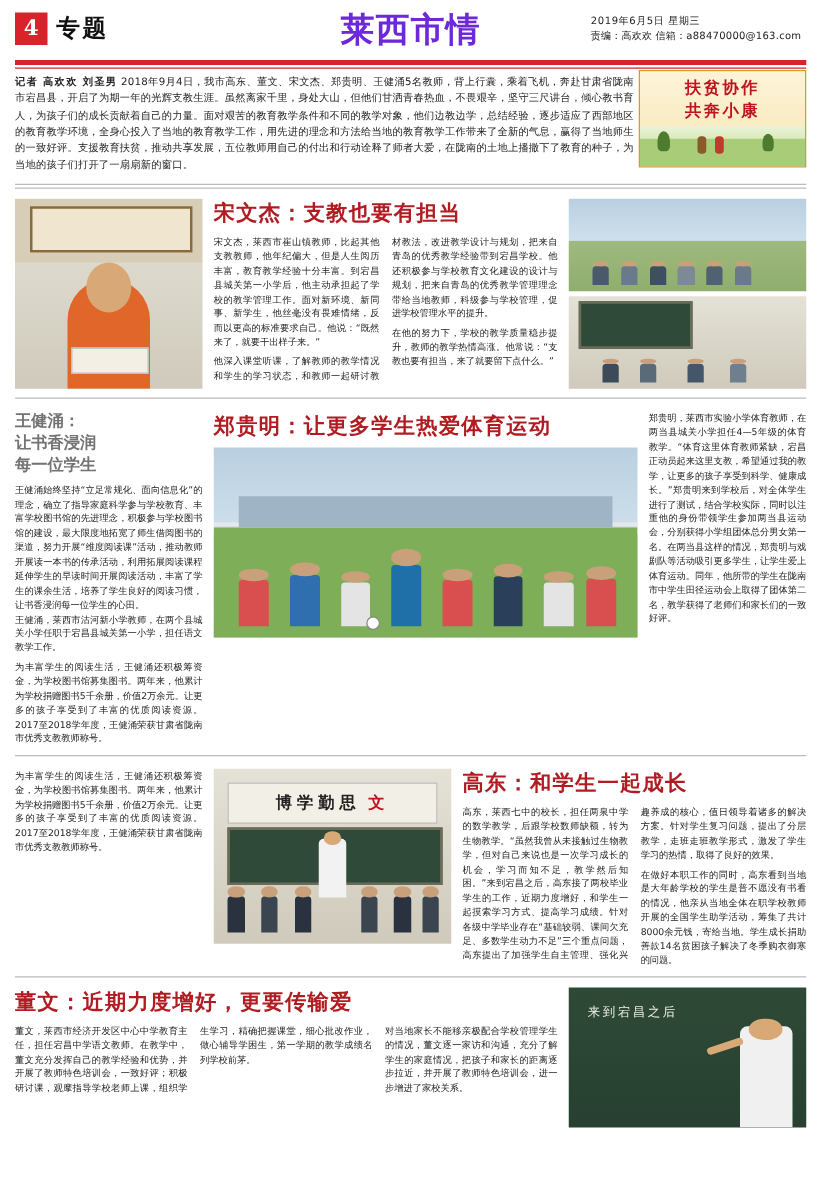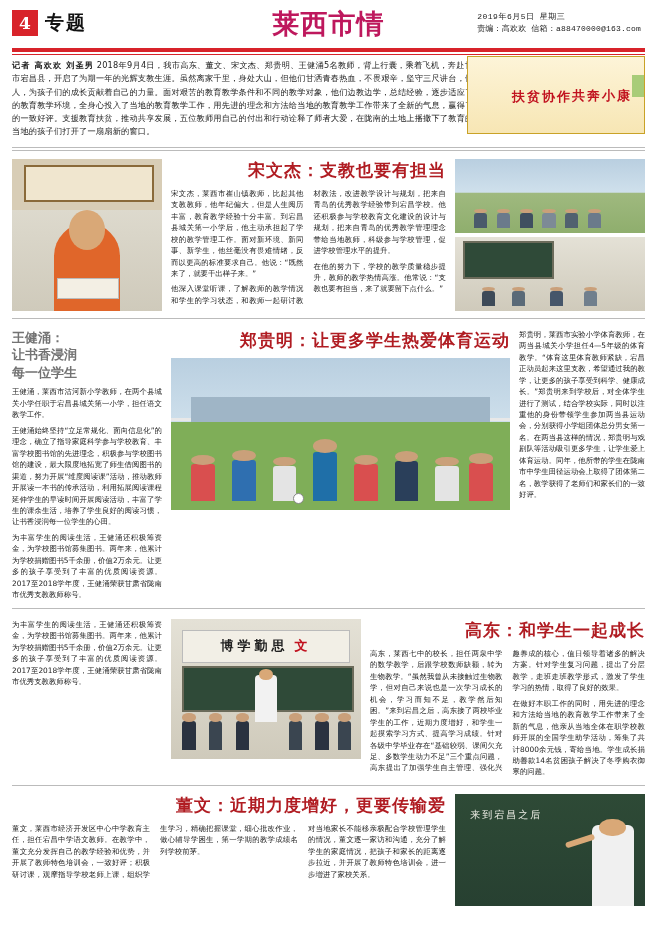--- a/index.html
+++ b/index.html
@@ -19,41 +19,40 @@
     font-size:17px;font-weight:bold;display:flex;align-items:center;justify-content:center;
     font-family:"DejaVu Serif","Liberation Serif",serif;
   }
   .sec-name{
     margin-left:7px;font-size:19px;font-weight:bold;letter-spacing:2px;
     font-family:Liberation Sans, sans-serif;color:#111;
   }
   .paper-title{
     position:absolute;left:50%;transform:translateX(-50%);
     font-size:27px;font-weight:bold;letter-spacing:1px;
-    font-family:Liberation Serif, serif;color:#be185d;
+    font-family:Liberation Serif, serif;color:#6d28d9;
     top:6px;
   }
-  .mast-right{margin-left:auto;text-align:left;font-size:8px;line-height:1.5;color:#222;padding-right:4px;font-family:Liberation Mono, monospace;}
+  .mast-right{margin-left:auto;text-align:left;font-size:8px;line-height:1.5;color:#222;padding-right:4px;}
   .mast-right .r1{letter-spacing:.5px;}
   .mast-right .r2{letter-spacing:.2px;}
   .mast-rule{height:4px;background:#d8232a;margin-top:2px;}
   .mast-rule2{height:1px;background:#d8232a;margin-top:2px;}
 
   
   .headline{
     text-align:center;font-size:31px;font-weight:bold;letter-spacing:3px;color:#d8232a;
     font-family:"DejaVu Serif","Liberation Serif",serif;
     margin:14px 0 6px 0;
   }
   .poster{
     position:absolute;right:12px;top:56px;width:132px;height:76px;
     border:1px solid #c9a227;background:linear-gradient(#fdf4d8,#f7e6b4);
-    display:flex;flex-direction:row;align-items:center;justify-content:flex-start;
+    display:flex;flex-direction:column;align-items:center;justify-content:flex-start;
     overflow:hidden;
-    padding-left:44px;
   }
   .poster .l1,.poster .l2{
     color:#c1121f;font-weight:bold;font-size:13px;letter-spacing:2px;
     font-family:"DejaVu Serif","Liberation Serif",serif;margin-top:4px;
   }
   .poster .l2{margin-top:1px;}
   .poster .scene{
     position:relative;width:100%;flex:1;background:linear-gradient(#eaf3d8 0%,#cfe3a8 55%,#b8d488 100%);
     margin-top:3px;
   }
@@ -68,21 +67,21 @@
     font-size:8.2px;line-height:1.62;text-align:justify;color:#222;
     margin:4px 0 0 0;letter-spacing:.2px;
   }
   .lead .byline{font-weight:bold;letter-spacing:1px;}
   .hr-thin{border-top:1px solid #bbb;margin:8px 0 0 0;}
   .hr-thin2{border-top:1px solid #bbb;margin:2px 0 8px 0;}
 
   
   .sub-head{
     font-size:17px;font-weight:bold;color:#b01c22;letter-spacing:1px;
-    font-family:Liberation Serif, serif;text-align:right;margin-bottom:6px;
+    font-family:Liberation Serif, serif;text-align:left;margin-bottom:6px;
   }
   .body-text{font-size:7.4px;line-height:1.55;text-align:justify;color:#222;}
 
   .photo{background:#cfd6dc;position:relative;overflow:hidden;}
   .photo.sky{background:linear-gradient(#b9cfe0 0%,#cfe0ec 45%,#9fb97f 46%,#8fae6d 100%);}
   .photo.room{background:linear-gradient(#e4e1d6,#cfcabb);text-align:center;}
   .photo.board{background:linear-gradient(#2e4a36,#274031);}
   .photo .ppl{position:absolute;bottom:6%;width:100%;height:30%;}
   .photo .p{position:absolute;bottom:0;width:7%;height:70%;background:#4a5a6b;border-radius:3px 3px 0 0;}
   .photo .head{position:absolute;width:100%;height:28%;top:-26%;background:#caa07a;border-radius:50%;}
@@ -235,22 +234,22 @@
 
   <div class="rule-gray"></div>
 
   <div class="sec2">
     <div class="left">
       <div class="mini-head">
         <div>王健涌：</div>
         <div>让书香浸润</div>
         <div>每一位学生</div>
       </div>
+      <div class="body-text" style="margin-top:4px;">王健涌始终坚持“立足常规化、面向信息化”的理念，确立了指导家庭科学参与学校教育、丰富学校图书馆的先进理念，积极参与学校图书馆的建设，最大限度地拓宽了师生借阅图书的渠道，努力开展“维度阅读课”活动，推动教师开展读一本书的传承活动，利用拓展阅读课程延伸学生的早读时间开展阅读活动，丰富了学生的课余生活，培养了学生良好的阅读习惯，让书香浸润每一位学生的心田。</div>
       <div class="body-text">王健涌，莱西市沽河新小学教师，在两个县城关小学任职于宕昌县城关第一小学，担任语文教学工作。</div>
-      <div class="body-text" style="margin-top:4px;">王健涌始终坚持“立足常规化、面向信息化”的理念，确立了指导家庭科学参与学校教育、丰富学校图书馆的先进理念，积极参与学校图书馆的建设，最大限度地拓宽了师生借阅图书的渠道，努力开展“维度阅读课”活动，推动教师开展读一本书的传承活动，利用拓展阅读课程延伸学生的早读时间开展阅读活动，丰富了学生的课余生活，培养了学生良好的阅读习惯，让书香浸润每一位学生的心田。</div>
       <div class="body-text" style="margin-top:4px;">为丰富学生的阅读生活，王健涌还积极筹资金，为学校图书馆募集图书。两年来，他累计为学校捐赠图书5千余册，价值2万余元。让更多的孩子享受到了丰富的优质阅读资源。2017至2018学年度，王健涌荣获甘肃省陇南市优秀支教教师称号。</div>
     </div>
 
     <div class="mid">
       <div class="sub-head">郑贵明：让更多学生热爱体育运动</div>
       <div class="photo sky ph-field">
         <div style="position:absolute;left:0;right:0;top:42%;bottom:0;background:#7fae58;"></div>
         <div style="position:absolute;left:0;right:0;top:40%;height:3px;background:#e8e8e8;"></div>
         <div style="position:absolute;left:6%;top:26%;width:88%;height:16%;background:#9fb5c6;"></div>
         <div class="ppl" style="height:46%;">
@@ -322,21 +321,21 @@
           <div class="p" style="left:88%;background:#3a4550">
               <div class="head"></div>
             </div>
         </div>
       </div>
     </div>
     <div class="right">
       <div class="sub-head">高东：和学生一起成长</div>
       <div class="cols">
         <div class="body-text">高东，莱西七中的校长，担任两泉中学的数学教学，后跟学校数师缺额，转为生物教学。“虽然我曾从未接触过生物教学，但对自己来说也是一次学习成长的机会，学习而知不足，教学然后知困。”来到宕昌之后，高东接了两校毕业学生的工作，近期力度增好，和学生一起摸索学习方式、提高学习成绩。针对各级中学毕业存在“基础较弱、课间欠充足、多数学生动力不足”三个重点问题，高东提出了加强学生自主管理、强化兴趣养成的核心，值日领导着诸多的解决方案。针对学生复习问题，提出了分层教学，走班走班教学形式，激发了学生学习的热情，取得了良好的效果。</div>
-        <div class="body-text" style="margin-top:4px;">在做好本职工作的同时，用先进的理念和方法给当地的教育教学工作带来了全新的气息，他亲从当地全体在职学校教师开展的全国学生助学活动，筹集了共计8000余元钱，寄给当地。学生成长捐助善款14名贫困孩子解决了冬季购衣御寒的问题。</div>
+        <div class="body-text" style="margin-top:4px;">在做好本职工作的同时，高东看到当地是大年龄学校的学生是普不愿没有书看的情况，他亲从当地全体在职学校教师开展的全国学生助学活动，筹集了共计8000余元钱，寄给当地。学生成长捐助善款14名贫困孩子解决了冬季购衣御寒的问题。</div>
       </div>
     </div>
   </div>
 
   <div class="rule-gray"></div>
 
   <div class="sec4">
     <div class="left">
       <div class="sub-head">董文：近期力度增好，更要传输爱</div>
       <div class="cols">

